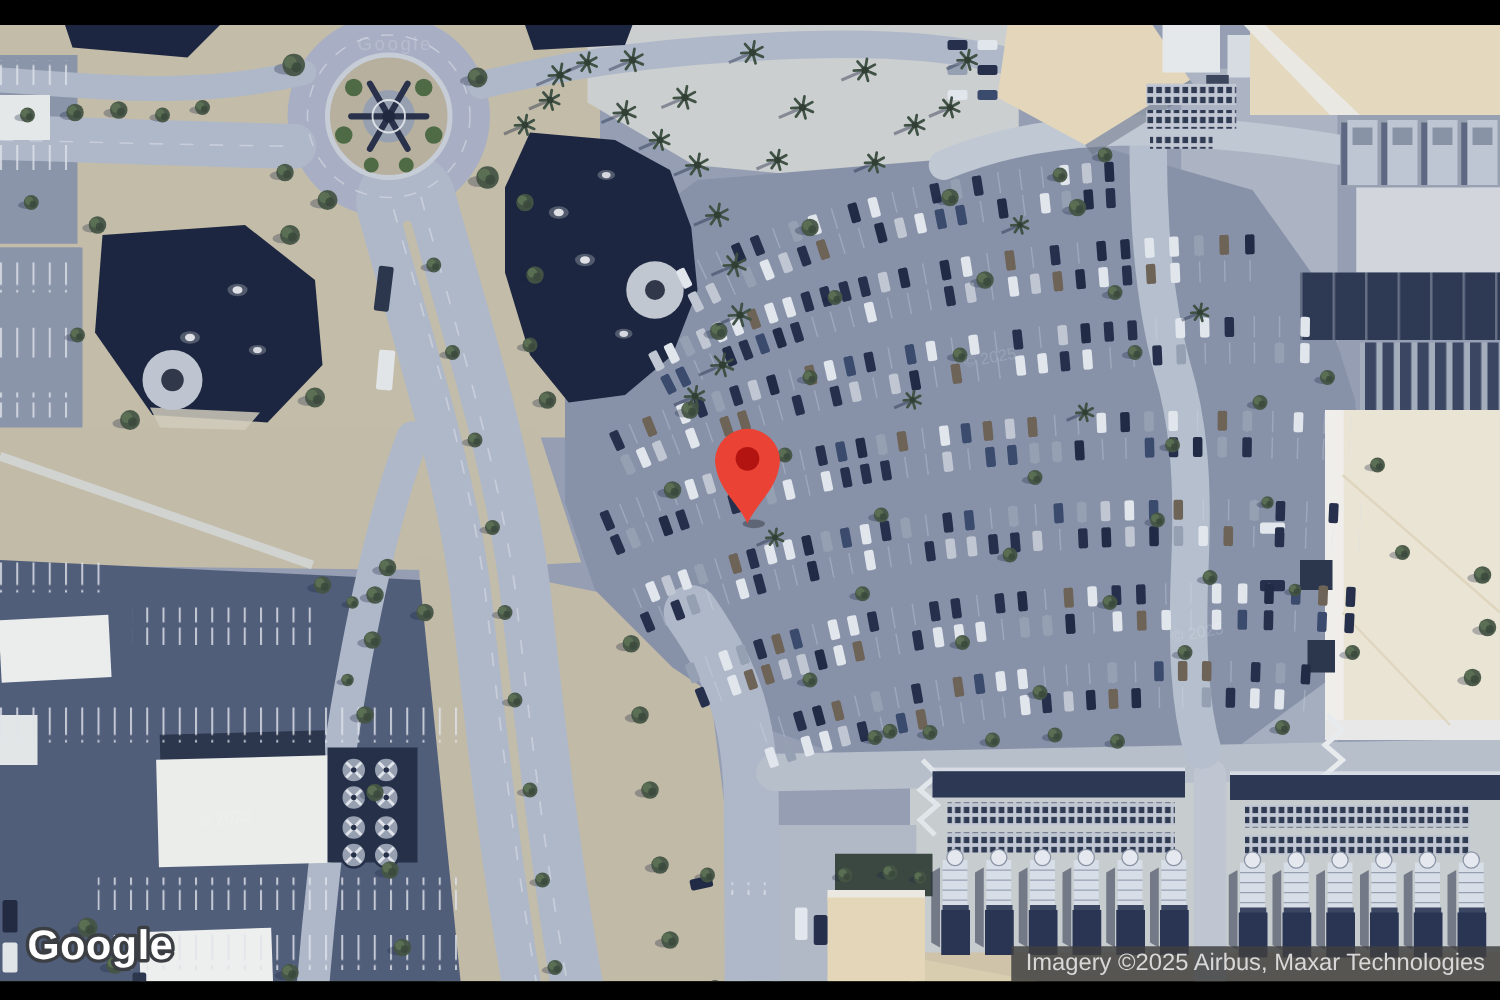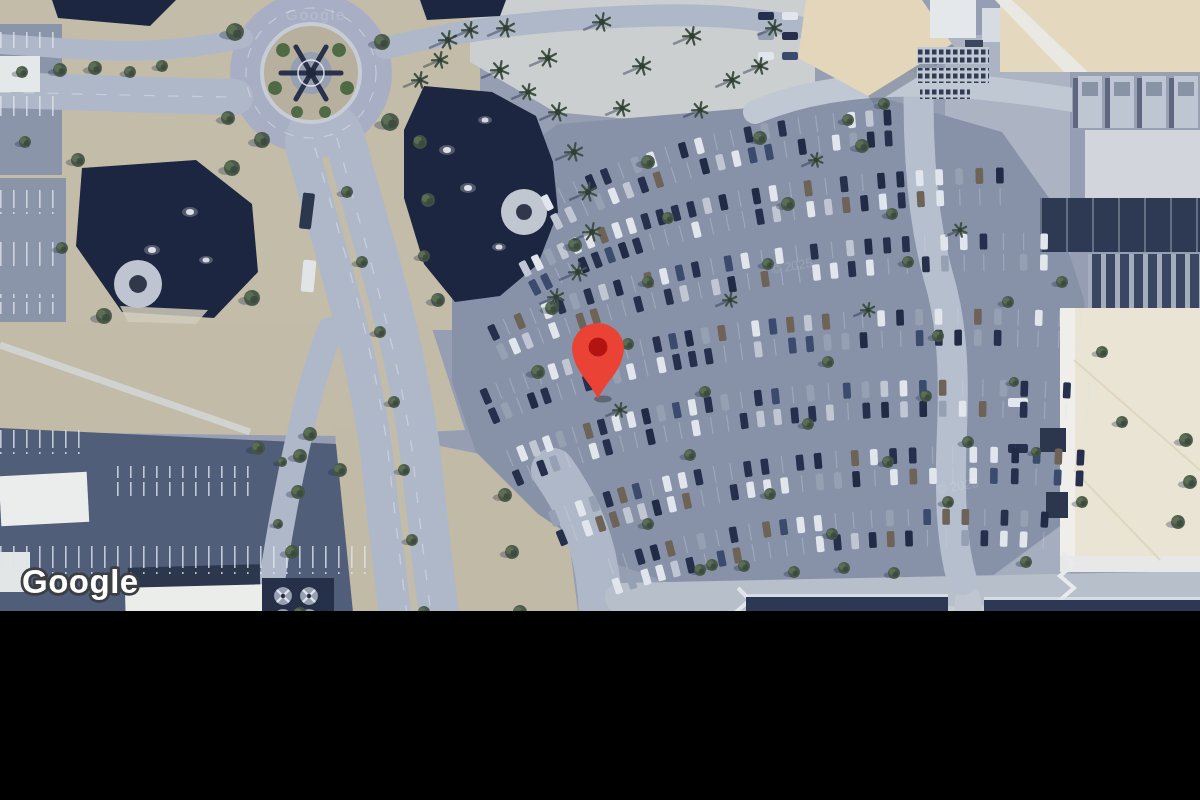--- a/index.html
+++ b/index.html
@@ -1,17 +1,17 @@
 <!DOCTYPE html>
 <html><head>
 <meta charset="utf-8">
 <style>
   html,body{margin:0;padding:0;background:#000;}
-  #stage{position:relative;width:1200px;height:611px;overflow:hidden;
-         font-family:"Liberation Sans",sans-serif;background:#4d7c0f;}
+  #stage{position:relative;width:1200px;height:765px;overflow:hidden;
+         font-family:"Liberation Sans",sans-serif;background:#4d7c0f;margin-top:20px;}
   #map{position:absolute;left:0;top:0;width:1200px;height:800px;display:block;}
   #google-logo{position:absolute;left:14px;bottom:6px;width:170px;height:46px;}
   #google-logo text{font-family:"Liberation Sans",sans-serif;font-size:33px;font-weight:bold;
          fill:#ffffff;stroke:#3b3e42;stroke-width:5.5px;paint-order:stroke;stroke-linejoin:round;
          letter-spacing:0.5px;}
   #attribution{position:absolute;right:0;bottom:0;height:27px;display:flex;align-items:center;
          background:rgba(64,64,64,0.84);color:#d8d8d8;font-size:19px;line-height:27px;
          padding:0 12px 1px 12px;white-space:nowrap;}
   .wm{font-size:13px;fill:#ffffff;opacity:0.14;font-family:"Liberation Sans",sans-serif;}
   .wmg{font-size:15px;fill:#ffffff;opacity:0.16;letter-spacing:2px;}
@@ -1740,13 +1740,16 @@
     <ellipse cx="603" cy="399" rx="9" ry="3.5" fill="#000000" opacity="0.3"></ellipse>
     <path d="M598,399 C590,381 574,372 572,349 A26,26 0 1 1 624,349 C622,372 606,381 598,399 Z" fill="#EA4335"></path>
     <circle cx="598" cy="347" r="9.5" fill="#B31412"></circle>
   </g>
 </svg>
 
 <svg id="google-logo" xmlns="http://www.w3.org/2000/svg">
   <text x="8" y="34">Google</text>
 </svg>
 
+<div id="attribution">
+  <span>Imagery ©2025 Airbus, Maxar Technologies</span>
+</div>
 </div>
 
 </body></html>

